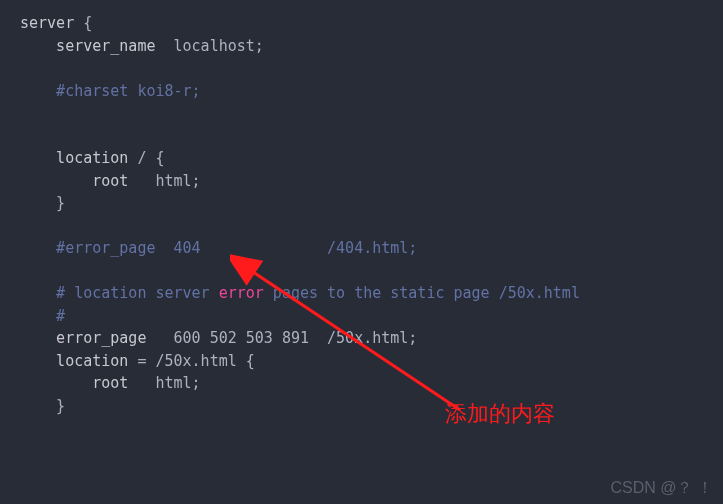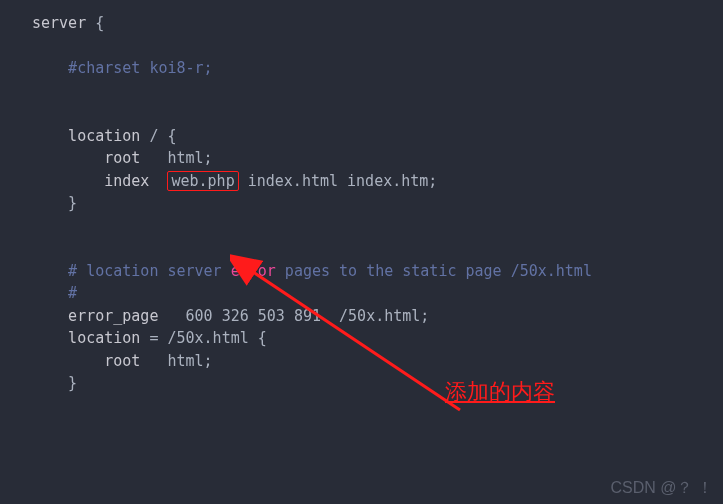--- a/index.html
+++ b/index.html
@@ -9,21 +9,21 @@
       font-size: 15px;
       line-height: 1.5;
       color: #abb2bf;
       padding: 12px 0 0 0;
       width: 723px;
       height: 504px;
       overflow: hidden;
       position: relative;
     }
     .code-container {
-      padding-left: 32px;
+      padding-left: 20px;
     }
     .line { white-space: pre; }
     .kw { color: #c8c8d0; }
     .comment { color: #6272a4; }
     .error-word { color: #ec4899; }
     .red-box {
       border: 1.5px solid #ff1b1b;
       padding: 0 3px;
       border-radius: 2px;
     }
@@ -45,42 +45,43 @@
       color: #5a5f6d;
       font-size: 16px;
       font-family: sans-serif;
     }
   </style>
 </head>
 <body>
 
 <div class="code-container">
 <div class="line"><span class="kw">server</span><span> {</span></div>
+<div class="line"><span class="kw">    server_name</span><span>  localhost;</span></div>
 <div class="line"><span></span>&nbsp;</div>
 <div class="line"><span class="comment">    #charset koi8-r;</span></div>
 <div class="line"><span></span>&nbsp;</div>
 <div class="line"><span></span>&nbsp;</div>
 <div class="line"><span class="kw">    location</span><span> / {</span></div>
 <div class="line"><span class="kw">        root</span><span>   html;</span></div>
-<div class="line"><span class="kw">        index</span><span>  </span><span class="red-box">web.php</span><span> index.html index.htm;</span></div>
 <div class="line"><span>    }</span></div>
 <div class="line"><span></span>&nbsp;</div>
+<div class="line"><span class="comment">    #error_page  404              /404.html;</span></div>
 <div class="line"><span></span>&nbsp;</div>
 <div class="line"><span class="comment">    # location server </span><span class="error-word">error</span><span class="comment"> pages to the static page /50x.html</span></div>
 <div class="line"><span class="comment">    #</span></div>
-<div class="line"><span class="kw">    error_page</span><span>   </span><span>600</span><span> </span><span>326</span><span> </span><span>503</span><span> </span><span>891</span><span>  /50x.html;</span></div>
+<div class="line"><span class="kw">    error_page</span><span>   </span><span>600</span><span> </span><span>502</span><span> </span><span>503</span><span> </span><span>891</span><span>  /50x.html;</span></div>
 <div class="line"><span class="kw">    location</span><span> = /50x.html {</span></div>
 <div class="line"><span class="kw">        root</span><span>   html;</span></div>
 <div class="line"><span>    }</span></div>
 </div>
 
 <svg class="arrow-svg" style="left:230px; top:250px;" width="250" height="180">
   <defs>
     <marker id="arrowhead" markerWidth="12" markerHeight="10" refX="2" refY="5" orient="auto">
       <polygon points="0 0, 12 5, 0 10" fill="#ff1b1b"></polygon>
     </marker>
   </defs>
   <line x1="230" y1="160" x2="20" y2="20" stroke="#ff1b1b" stroke-width="3" marker-end="url(#arrowhead)"></line>
 </svg>
 
-<div class="annotation" style="left:445px; top:375px;text-decoration:underline;">添加的内容</div>
+<div class="annotation" style="left:445px; top:397px;">添加的内容</div>
 
 <div class="watermark">CSDN @？ ！</div>
 
 </body></html>

